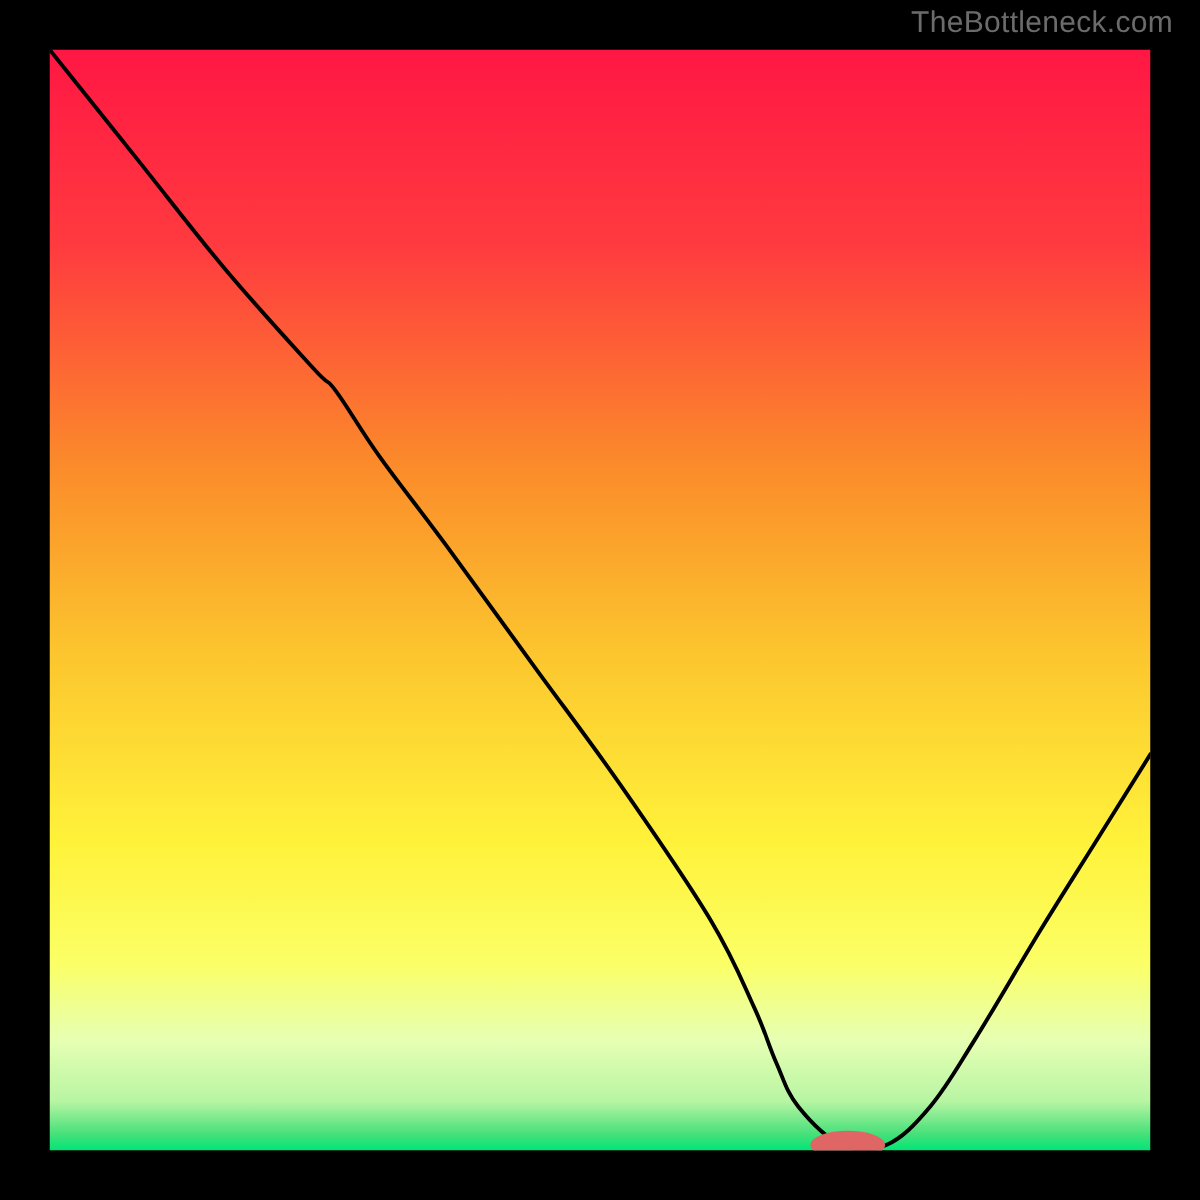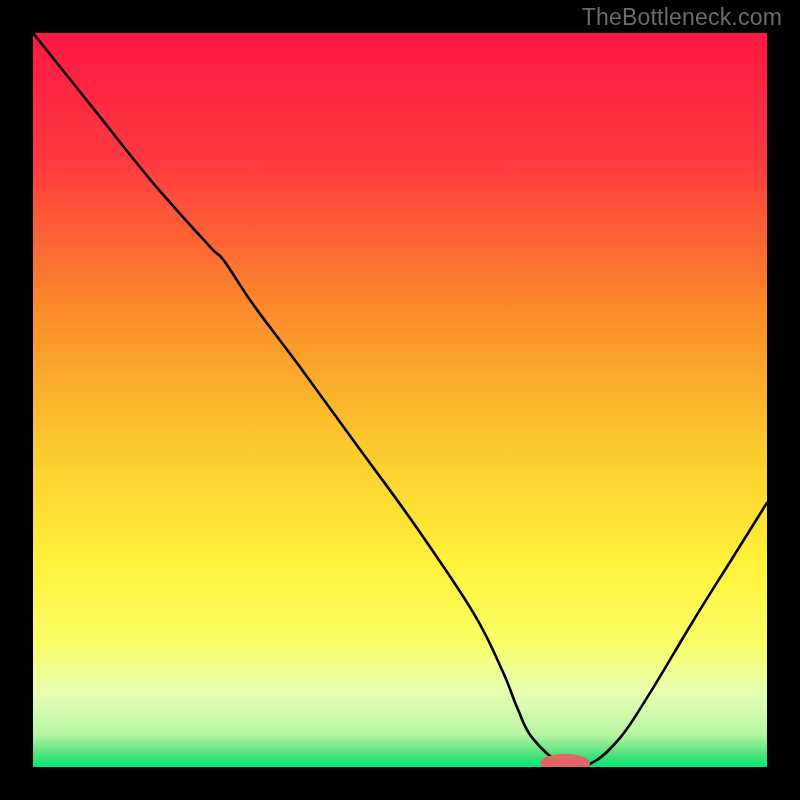--- a/index.html
+++ b/index.html
@@ -17,21 +17,21 @@
     top: 0;
     width: 800px;
     height: 800px;
     background: #000;
   }
   .watermark {
     position: absolute;
     top: 4px;
     right: 18px;
     color: #6b6b6b;
-    font-size: 23px;
+    font-size: 20px;
     font-weight: 400;
     letter-spacing: 0.2px;
     user-select: none;
   }
   .plot {
     position: absolute;
     left: 33px;
     top: 33px;
     width: 734px;
     height: 734px;

